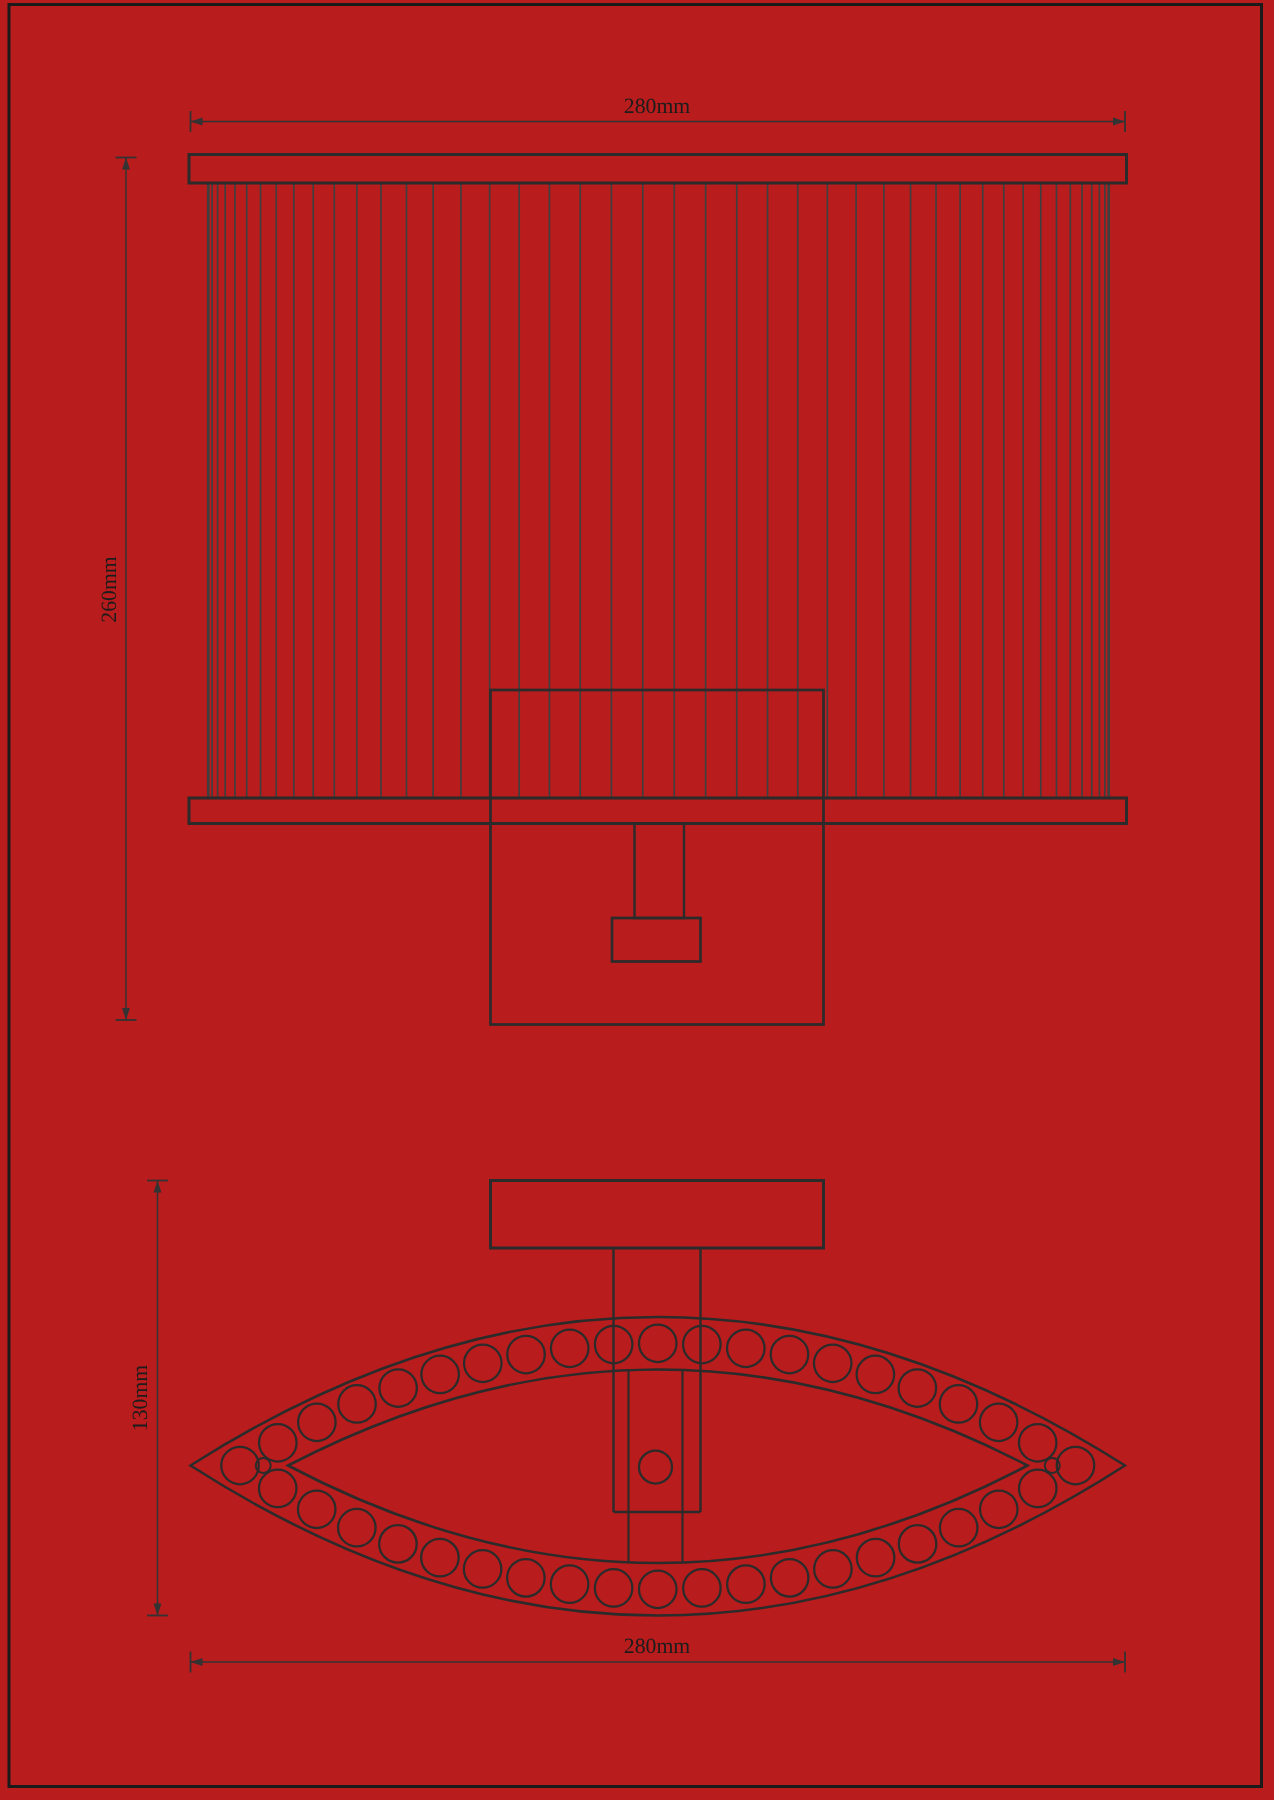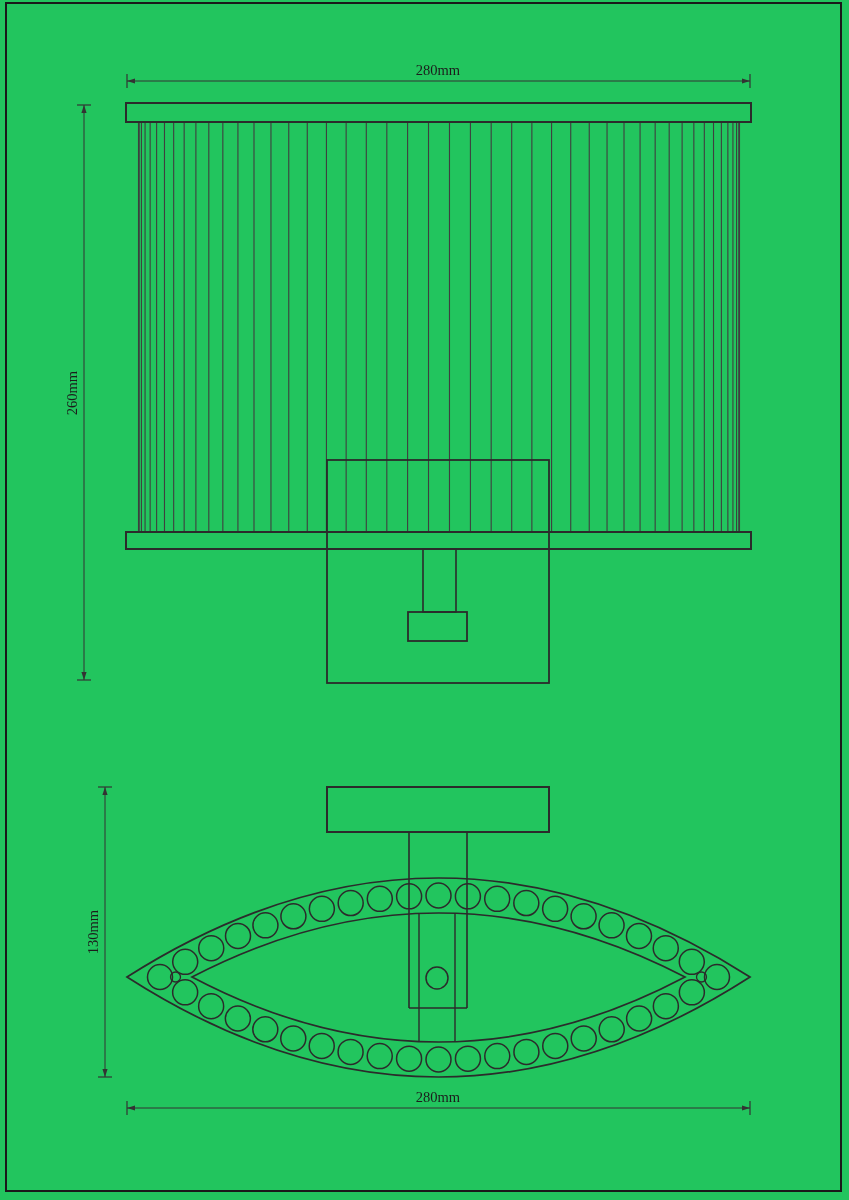--- a/index.html
+++ b/index.html
@@ -1,19 +1,19 @@
 <!DOCTYPE html>
 <html><head>
 <meta charset="utf-8">
 <style>
   html,body{margin:0;padding:0;background:#e8e8e8;}
   .sheet{
     position:relative;
     width:849px;height:1200px;
-    background:#22c55e;
+    background:#b91c1c;
     margin:0 auto;
     overflow:hidden;
   }
   .sheet svg{position:absolute;left:0;top:0;}
   .dim-label{
     font-family:"Liberation Serif", "DejaVu Serif", serif;
     font-size:14.5px;
     fill:#1c1c1c;
   }
 </style>

